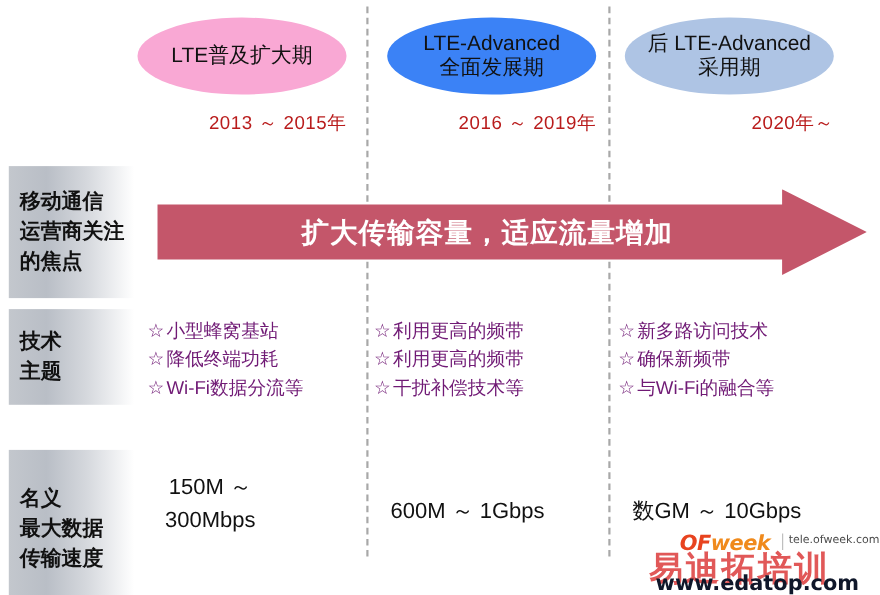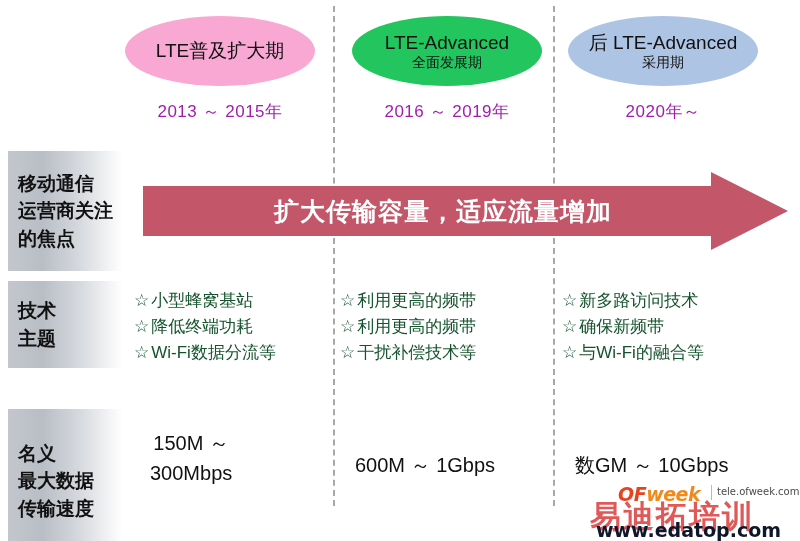--- a/index.html
+++ b/index.html
@@ -34,30 +34,30 @@
   
   .phase{position:absolute;top:16px;}
   .ellipse{
     width:190px;height:70px;border-radius:50%/50%;
     display:flex;flex-direction:column;align-items:center;justify-content:center;
     line-height:1.18;
     font-size:19px;
     color:#111;
     text-align:center;
   }
-  .ellipse .l2{font-size:14px;}
+  .ellipse .l2{font-size:19px;}
   .phase .years{
-    margin-top:14px;text-align:center;width:190px;
-    font-size:17px;color:#a21caf;letter-spacing:.5px;
+    margin-top:14px;text-align:right;width:190px;
+    font-size:17px;color:#b91c1c;letter-spacing:.5px;
   }
   .p1{left:125px;}
   .p2{left:352px;}
   .p3{left:568px;}
   .p1 .ellipse{background:#f9a8d4;}
-  .p2 .ellipse{background:#22c55e;}
+  .p2 .ellipse{background:#3b82f6;}
   .p3 .ellipse{background:#aec4e4;}
 
   
   .rowlabel{
     position:absolute;left:8px;width:114px;
     background:linear-gradient(to right,#c3c7cd 0%,#b9bec6 30%,#d5d8dd 62%,#ffffff 100%);
     display:flex;flex-direction:column;justify-content:center;
     padding-left:10px;
     box-sizing:border-box;
     font-size:19px;font-weight:bold;line-height:1.45;color:#111;
@@ -71,21 +71,21 @@
     position:absolute;left:143px;top:172px;width:645px;height:78px;
   }
   .arrow svg{display:block;}
   .arrow-text{
     position:absolute;left:0;top:0;width:600px;height:78px;
     display:flex;align-items:center;justify-content:center;
     color:#ffffff;font-size:25px;font-weight:bold;letter-spacing:1px;
   }
 
   
-  .cell{position:absolute;font-size:17px;line-height:1.52;color:#14532d;}
+  .cell{position:absolute;font-size:17px;line-height:1.52;color:#701a75;}
   .cell .li{white-space:nowrap;}
   .cell .star{margin-right:2px;}
   .t1{left:134px;top:288px;}
   .t2{left:340px;top:288px;}
   .t3{left:562px;top:288px;}
 
   
   .speed{position:absolute;font-size:20px;line-height:1.5;color:#111;white-space:nowrap;}
   .sp1{left:150px;top:428px;text-align:center;}
   .sp2{left:355px;top:450px;}

